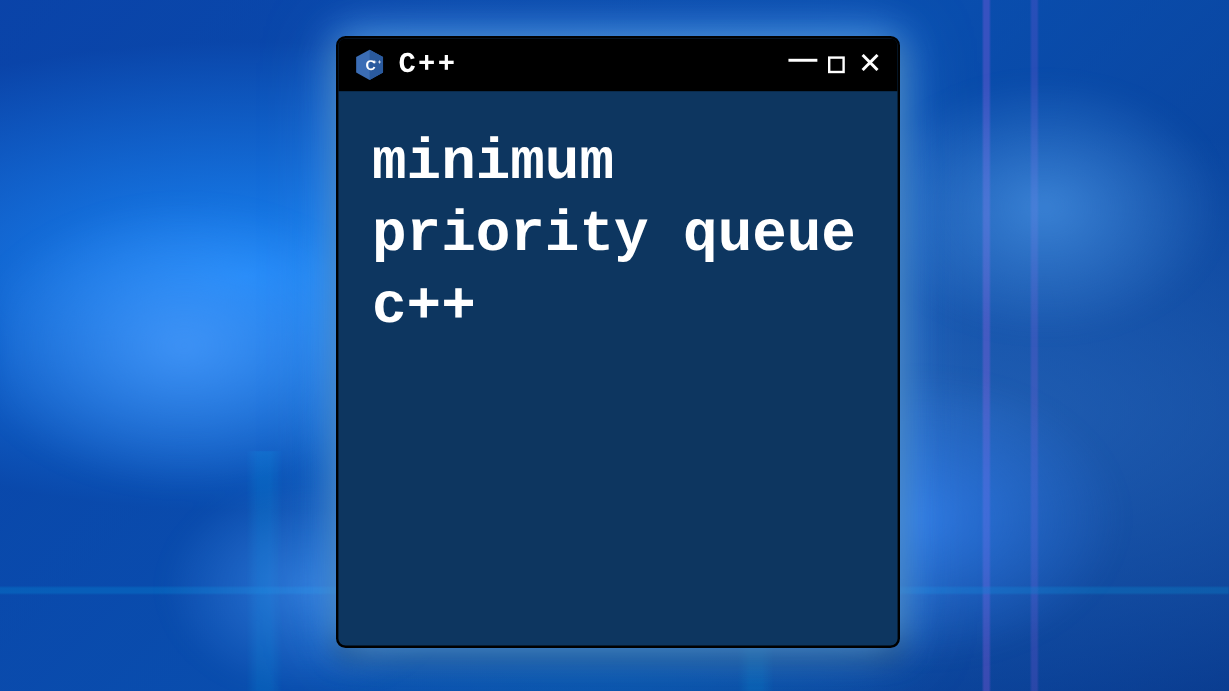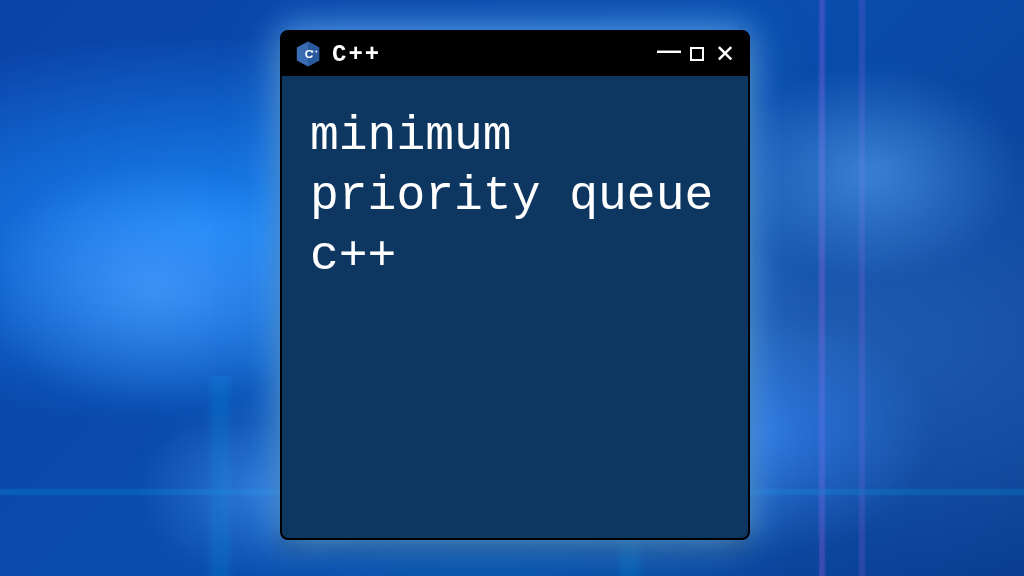--- a/index.html
+++ b/index.html
@@ -155,21 +155,21 @@
     .content {
       padding: 30px 28px;
     }
     
     .terminal-text {
       color: #fff;
       font-family: 'Consolas', 'Courier New', monospace;
       font-size: 48px;
       line-height: 1.25;
       white-space: pre-wrap;
-      font-weight: normal;
+      font-weight: bold;
       letter-spacing: 0px;
     }
   </style>
 </head>
 <body>
 
 <div class="background"></div>
 <div class="circuit-lines"></div>
 <div class="clouds"></div>
 

